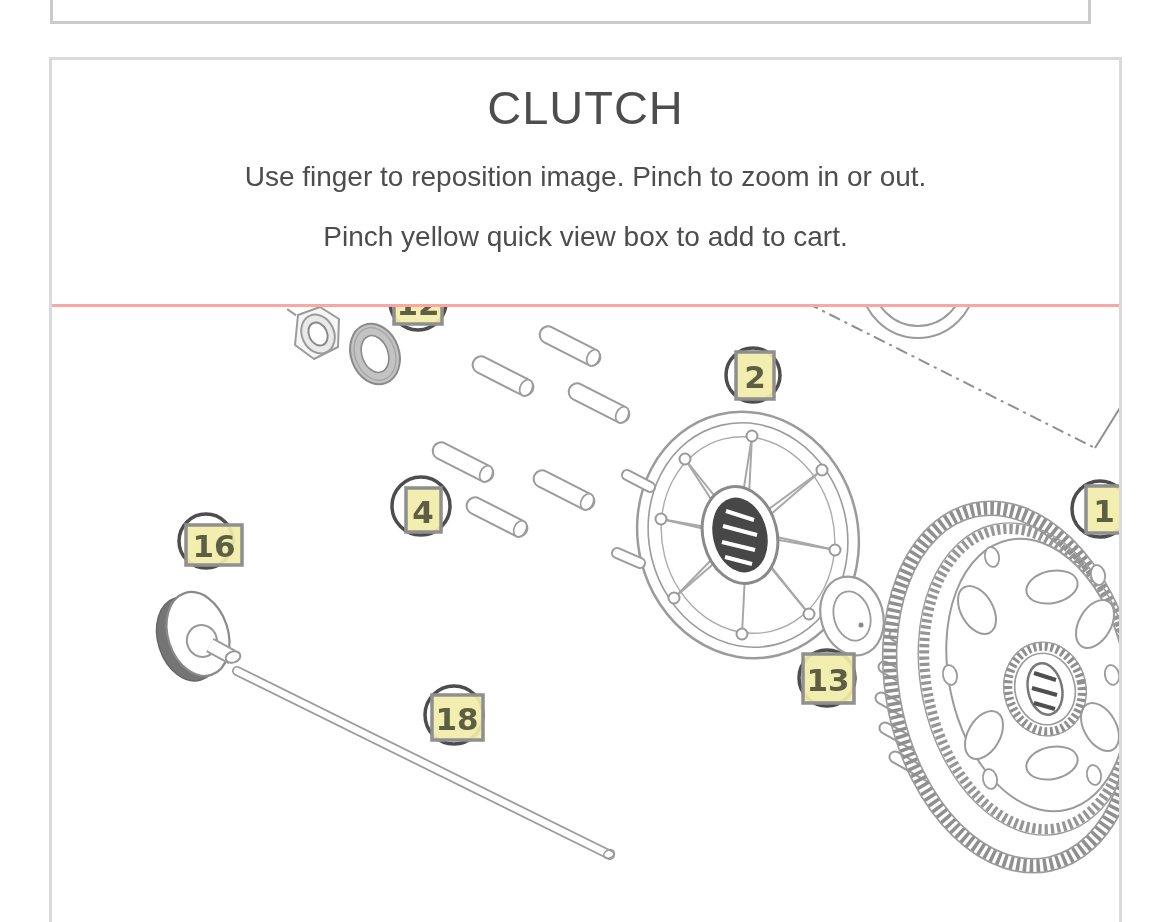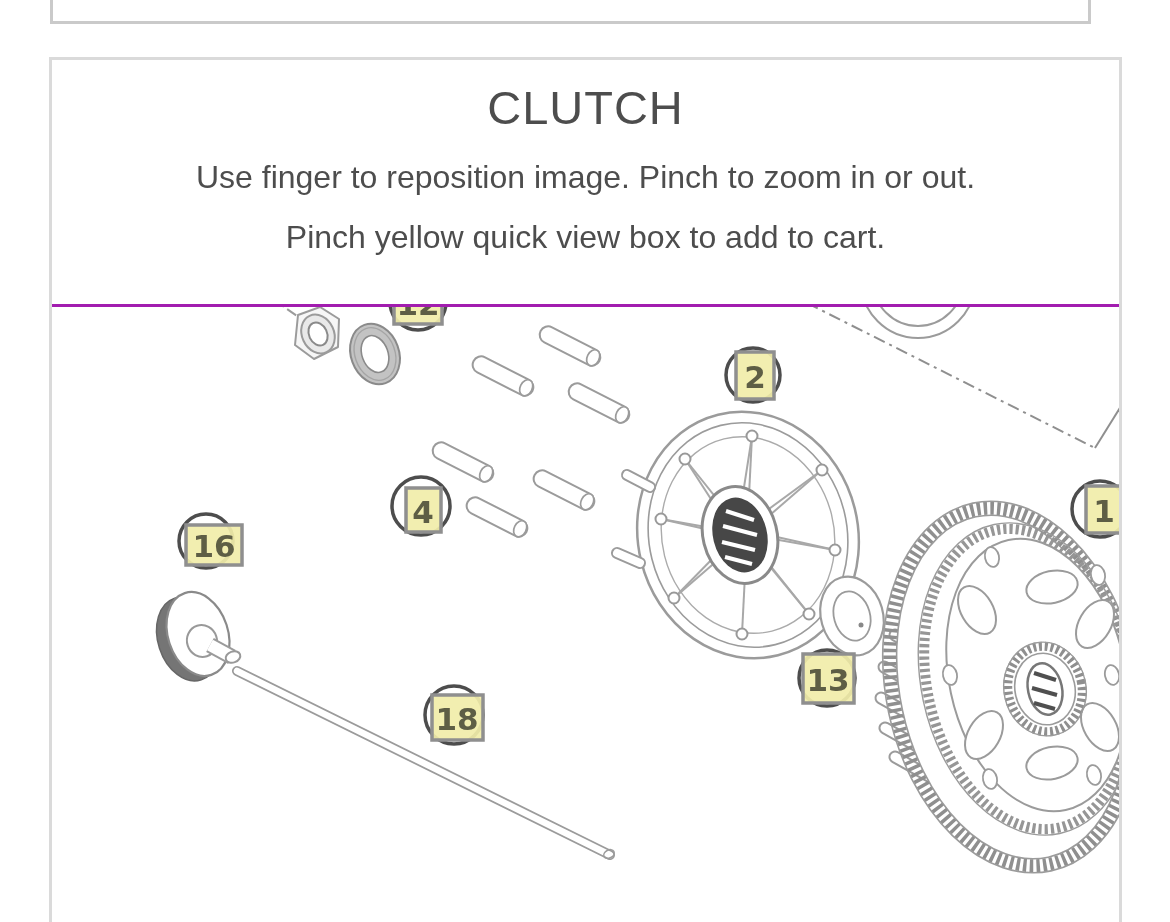--- a/index.html
+++ b/index.html
@@ -22,32 +22,32 @@
     position:absolute;
     left:49px;top:57px;
     width:1073px;height:1000px;
     border:3px solid #dadada;
     box-sizing:border-box;
     background:#ffffff;
   }
   .panel-header{
     height:227px;
     box-sizing:border-box;
-    border-bottom:3px solid #a21caf;
+    border-bottom:3px solid #fca5a5;
   }
   .panel-title{
     margin-top:20px;
     font-size:47px;
     letter-spacing:1px;
     color:#4d4d4d;
     text-align:center;
   }
   .panel-instructions{
     margin-top:12px;
-    font-size:32px;
+    font-size:28px;
     line-height:60px;
     color:#4d4d4d;
     text-align:center;
   }
   .diagram-viewport{
     position:relative;
     width:1067px;height:640px;
     overflow:hidden;
     background:#ffffff;
   }

